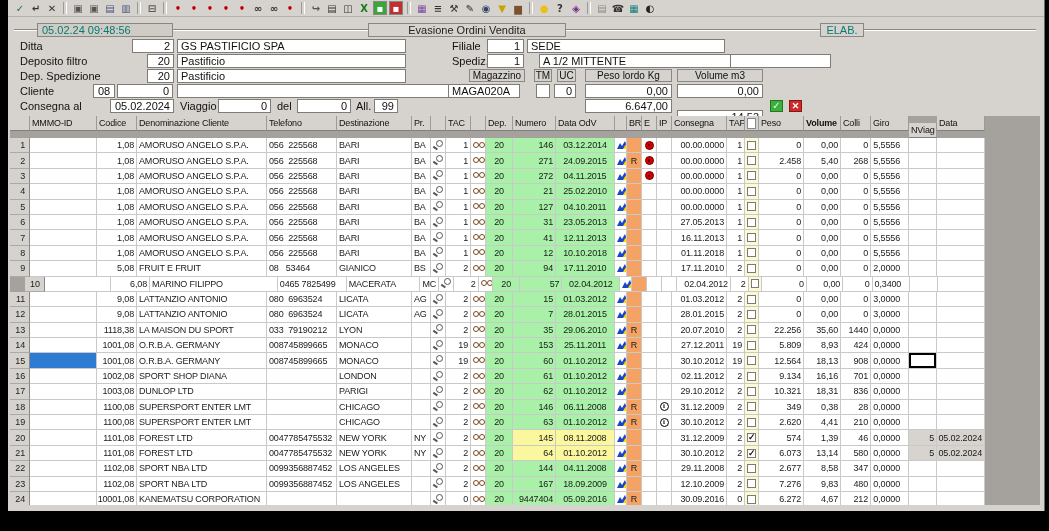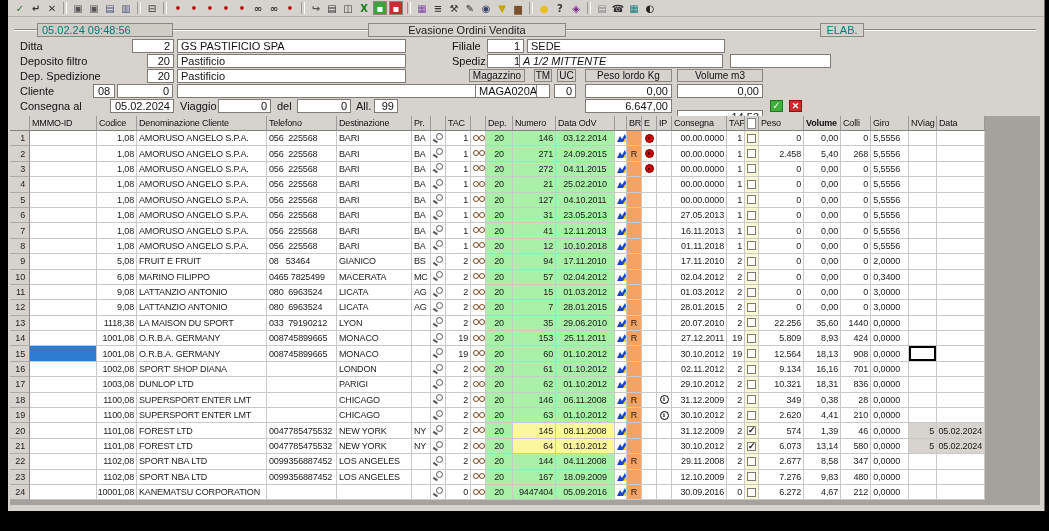--- a/index.html
+++ b/index.html
@@ -138,37 +138,37 @@
     <div class="field" style="left:169px;top:39px;width:229px;">GS PASTIFICIO SPA</div>
     <span class="flabel" style="left:444px;top:40px;">Filiale</span>
     <div class="field r" style="left:479px;top:39px;width:37px;">1</div>
     <div class="field" style="left:519px;top:39px;width:198px;">SEDE</div>
 
     <span class="flabel" style="left:12px;top:55px;">Deposito filtro</span>
     <div class="field r" style="left:139px;top:54px;width:27px;">20</div>
     <div class="field" style="left:169px;top:54px;width:229px;">Pastificio</div>
     <span class="flabel" style="left:444px;top:55px;">Spediz.</span>
     <div class="field r" style="left:479px;top:54px;width:37px;">1</div>
-    <div class="field" style="left:511px;top:54px;width:204px;font-style:italic;">A 1/2 MITTENTE</div>
+    <div class="field" style="left:531px;top:54px;width:204px;">A 1/2 MITTENTE</div>
     <div class="field" style="left:722px;top:54px;width:101px;"></div>
 
     <span class="flabel" style="left:12px;top:70px;">Dep. Spedizione</span>
     <div class="field r" style="left:139px;top:69px;width:27px;">20</div>
     <div class="field" style="left:169px;top:69px;width:229px;">Pastificio</div>
     <div class="hlabel" style="left:461px;top:69px;width:56px;">Magazzino</div>
     <div class="hlabel" style="left:526px;top:69px;width:18px;">TM</div>
     <div class="hlabel" style="left:549px;top:69px;width:19px;">UC</div>
     <div class="hlabel" style="left:577px;top:69px;width:87px;">Peso lordo Kg</div>
     <div class="hlabel" style="left:669px;top:69px;width:86px;">Volume m3</div>
 
     <span class="flabel" style="left:12px;top:85px;">Cliente</span>
     <div class="field c" style="left:85px;top:84px;width:22px;">08</div>
     <div class="field r" style="left:109px;top:84px;width:56px;">0</div>
     <div class="field" style="left:169px;top:84px;width:301px;"></div>
-    <div class="field" style="left:467px;top:84px;width:72px;">MAGA020A</div>
+    <div class="field" style="left:440px;top:84px;width:72px;">MAGA020A</div>
     <div class="field" style="left:528px;top:84px;width:14px;"></div>
     <div class="field r" style="left:546px;top:84px;width:22px;">0</div>
     <div class="field r" style="left:577px;top:84px;width:87px;">0,00</div>
     <div class="field r" style="left:669px;top:84px;width:86px;">0,00</div>
 
     <span class="flabel" style="left:12px;top:100px;">Consegna al</span>
     <div class="field r" style="left:102px;top:99px;width:64px;">05.02.2024</div>
     <span class="flabel" style="left:172px;top:100px;">Viaggio</span>
     <div class="field r" style="left:210px;top:99px;width:53px;">0</div>
     <span class="flabel" style="left:269px;top:100px;">del</span>
@@ -201,21 +201,21 @@
           <div class="hcell" style="width: 15px;">BR</div>
           <div class="hcell" style="width: 15px;">E</div>
           <div class="hcell" style="width: 15px;">IP</div>
           <div class="hcell" style="width: 55px;">Consegna</div>
           <div class="hcell" style="width: 18px;">TAP</div>
           <div class="hcell" style="width: 14px; justify-content: center;"><span class="hdr-chkbox"></span></div>
           <div class="hcell" style="width: 45px;">Peso</div>
           <div class="hcell" style="width: 37px; font-weight: bold;">Volume</div>
           <div class="hcell" style="width: 30px;">Colli</div>
           <div class="hcell" style="width: 38px;">Giro</div>
-          <div class="hcell" style="width: 28px;">NViag</div>
+          <div class="hcell" style="width: 28px; margin-top: 7px;">NViag</div>
           <div class="hcell" style="width: 48px;">Data</div>
         </div>
         <div class="trow">
           <div class="cell rn" style="width: 20px;">1</div>
           <div class="cell" style="width: 67px;"></div>
           <div class="cell ar" style="width: 40px;">1,08</div>
           <div class="cell" style="width: 130px;">AMORUSO ANGELO S.P.A.</div>
           <div class="cell" style="width: 70px;">056  225568</div>
           <div class="cell" style="width: 75px;">BARI</div>
           <div class="cell" style="width: 19px;">BA</div>
@@ -484,21 +484,21 @@
           <div class="cell ar" style="width: 18px;">2</div>
           <div class="cell ac bg-pale" style="width: 14px;"><span class="cbx"></span></div>
           <div class="cell ar" style="width: 45px;">0</div>
           <div class="cell ar" style="width: 37px;">0,00</div>
           <div class="cell ar" style="width: 30px;">0</div>
           <div class="cell arg" style="width: 38px;">2,0000</div>
           <div class="cell ar" style="width: 28px;"></div>
           <div class="cell ar" style="width: 48px;"></div>
         </div>
         <div class="trow">
-          <div class="cell rn" style="width: 20px;">10</div>
+          <div class="cell rn" style="width: 20px; margin-left: 15px;">10</div>
           <div class="cell" style="width: 67px;"></div>
           <div class="cell ar" style="width: 40px;">6,08</div>
           <div class="cell" style="width: 130px;">MARINO FILIPPO</div>
           <div class="cell" style="width: 70px;">0465 7825499</div>
           <div class="cell" style="width: 75px;">MACERATA</div>
           <div class="cell" style="width: 19px;">MC</div>
           <div class="cell" style="width: 15px;"><span class="icon-mag"></span></div>
           <div class="cell ar" style="width: 25px;">2</div>
           <div class="cell" style="width: 15px;"><span class="icon-glasses"></span></div>
           <div class="cell ac bg-green" style="width: 27px;">20</div>

